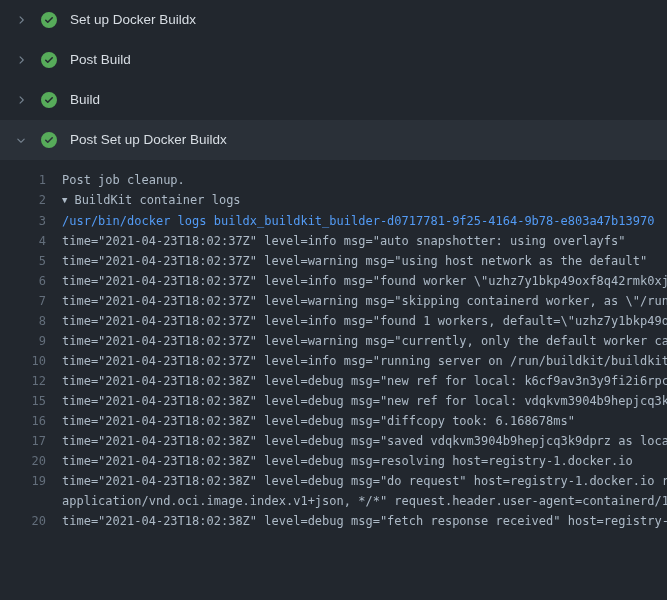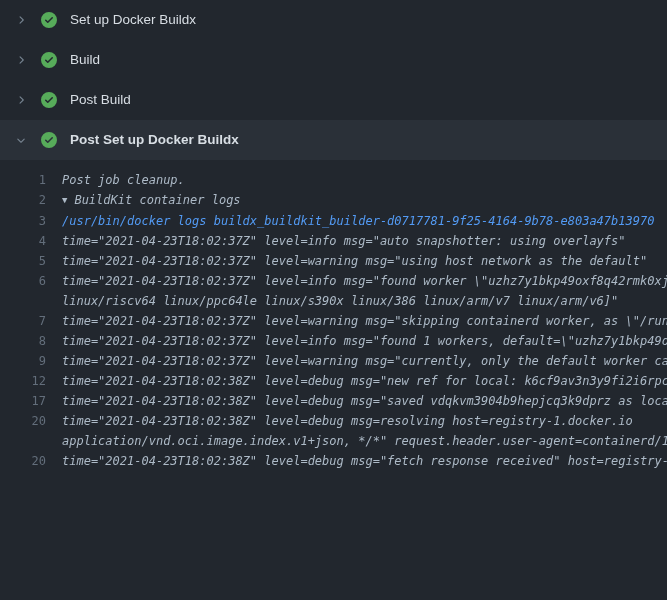--- a/index.html
+++ b/index.html
@@ -17,38 +17,38 @@
   body{
     width:667px;height:600px;overflow:hidden;
     background:var(--bg);
     font-family:"Liberation Sans","DejaVu Sans",sans-serif;
   }
   .section-row{
     display:flex;align-items:center;
     height:40px;padding:0 14px;gap:13px;
     cursor:pointer;color:var(--fg-title);
   }
-  .section-row.expanded{background:var(--header-bg);font-weight:bold;}
+  .section-row.expanded{background:var(--header-bg);}
   .chev{width:14px;height:14px;display:flex;align-items:center;justify-content:center;color:var(--gray);flex-shrink:0;}
   .chev svg{width:12px;height:12px;fill:currentColor;transition:transform .1s;}
   .section-row.expanded .chev svg{transform:rotate(90deg);}
   .check{width:16px;height:16px;display:flex;align-items:center;justify-content:center;color:var(--green);flex-shrink:0;}
   .check svg{width:16px;height:16px;fill:currentColor;}
   .section-title{font-size:13.5px;line-height:1;}
   .log{
     padding:10px 0 0 0;
     font-family:"DejaVu Sans Mono","Liberation Mono",monospace;
     font-size:12px;line-height:20px;color:var(--fg-log);
   }
   .log-line{display:flex;white-space:pre;}
   .log-num{
     width:46px;flex-shrink:0;text-align:right;
     color:var(--fg-num);cursor:pointer;user-select:none;
   }
-  .log-text{padding-left:16px;overflow:hidden;flex:1;font-style:italic;}
+  .log-text{padding-left:16px;overflow:hidden;flex:1;}
   .log-text.cmd{color:var(--blue);}
   .tri{font-size:9px;display:inline-block;margin-right:7px;transform:translateY(-1px);cursor:pointer;}
 </style>
 </head>
 <body>
 
 <div id="app">
   <div class="section-row">
     <span class="chev">
       <svg viewBox="0 0 16 16" aria-hidden="true">
@@ -67,35 +67,35 @@
     <span class="chev">
       <svg viewBox="0 0 16 16" aria-hidden="true">
           <path d="M6.22 3.22a.75.75 0 0 1 1.06 0l4.25 4.25a.75.75 0 0 1 0 1.06l-4.25 4.25a.751.751 0 0 1-1.042-.018.751.751 0 0 1-.018-1.042L9.94 8 6.22 4.28a.75.75 0 0 1 0-1.06Z"></path>
         </svg>
     </span>
     <span class="check">
       <svg viewBox="0 0 16 16" aria-hidden="true">
           <path d="M8 16A8 8 0 1 1 8 0a8 8 0 0 1 0 16Zm3.78-9.72a.751.751 0 0 0-.018-1.042.751.751 0 0 0-1.042-.018L6.75 9.19 5.28 7.72a.751.751 0 0 0-1.042.018.751.751 0 0 0-.018 1.042l2 2a.75.75 0 0 0 1.06 0Z"></path>
         </svg>
     </span>
+    <span class="section-title">Post Build</span>
+  </div>
+
+  <div class="section-row">
+    <span class="chev">
+      <svg viewBox="0 0 16 16" aria-hidden="true">
+          <path d="M6.22 3.22a.75.75 0 0 1 1.06 0l4.25 4.25a.75.75 0 0 1 0 1.06l-4.25 4.25a.751.751 0 0 1-1.042-.018.751.751 0 0 1-.018-1.042L9.94 8 6.22 4.28a.75.75 0 0 1 0-1.06Z"></path>
+        </svg>
+    </span>
+    <span class="check">
+      <svg viewBox="0 0 16 16" aria-hidden="true">
+          <path d="M8 16A8 8 0 1 1 8 0a8 8 0 0 1 0 16Zm3.78-9.72a.751.751 0 0 0-.018-1.042.751.751 0 0 0-1.042-.018L6.75 9.19 5.28 7.72a.751.751 0 0 0-1.042.018.751.751 0 0 0-.018 1.042l2 2a.75.75 0 0 0 1.06 0Z"></path>
+        </svg>
+    </span>
     <span class="section-title">Build</span>
-  </div>
-
-  <div class="section-row">
-    <span class="chev">
-      <svg viewBox="0 0 16 16" aria-hidden="true">
-          <path d="M6.22 3.22a.75.75 0 0 1 1.06 0l4.25 4.25a.75.75 0 0 1 0 1.06l-4.25 4.25a.751.751 0 0 1-1.042-.018.751.751 0 0 1-.018-1.042L9.94 8 6.22 4.28a.75.75 0 0 1 0-1.06Z"></path>
-        </svg>
-    </span>
-    <span class="check">
-      <svg viewBox="0 0 16 16" aria-hidden="true">
-          <path d="M8 16A8 8 0 1 1 8 0a8 8 0 0 1 0 16Zm3.78-9.72a.751.751 0 0 0-.018-1.042.751.751 0 0 0-1.042-.018L6.75 9.19 5.28 7.72a.751.751 0 0 0-1.042.018.751.751 0 0 0-.018 1.042l2 2a.75.75 0 0 0 1.06 0Z"></path>
-        </svg>
-    </span>
-    <span class="section-title">Post Build</span>
   </div>
 
   <div class="section-row expanded">
     <span class="chev">
       <svg viewBox="0 0 16 16" aria-hidden="true">
           <path d="M6.22 3.22a.75.75 0 0 1 1.06 0l4.25 4.25a.75.75 0 0 1 0 1.06l-4.25 4.25a.751.751 0 0 1-1.042-.018.751.751 0 0 1-.018-1.042L9.94 8 6.22 4.28a.75.75 0 0 1 0-1.06Z"></path>
         </svg>
     </span>
     <span class="check">
       <svg viewBox="0 0 16 16" aria-hidden="true">
@@ -128,61 +128,73 @@
   <div class="log-line">
     <span class="log-num">5</span>
     <span class="log-text">time="2021-04-23T18:02:37Z" level=warning msg="using host network as the default"</span>
   </div>
 
   <div class="log-line">
     <span class="log-num">6</span>
     <span class="log-text">time="2021-04-23T18:02:37Z" level=info msg="found worker \"uzhz7y1bkp49oxf8q42rmk0xj</span>
   </div>
 
-  <div class="log-line">
-    <span class="log-num"></span>
-    <span class="log-text">linux/riscv64 linux/ppc64le linux/s390x linux/386 linux/arm/v7 linux/arm/v6]"</span>
-  </div>
 
   <div class="log-line">
     <span class="log-num">7</span>
     <span class="log-text">time="2021-04-23T18:02:37Z" level=warning msg="skipping containerd worker, as \"/run</span>
   </div>
 
   <div class="log-line">
     <span class="log-num">8</span>
     <span class="log-text">time="2021-04-23T18:02:37Z" level=info msg="found 1 workers, default=\"uzhz7y1bkp49o</span>
   </div>
 
   <div class="log-line">
     <span class="log-num">9</span>
     <span class="log-text">time="2021-04-23T18:02:37Z" level=warning msg="currently, only the default worker ca</span>
   </div>
 
+  <div class="log-line">
+    <span class="log-num">10</span>
+    <span class="log-text">time="2021-04-23T18:02:37Z" level=info msg="running server on /run/buildkit/buildkit</span>
+  </div>
 
 
   <div class="log-line">
     <span class="log-num">12</span>
     <span class="log-text">time="2021-04-23T18:02:38Z" level=debug msg="new ref for local: k6cf9av3n3y9fi2i6rpc</span>
   </div>
 
 
 
-
+  <div class="log-line">
+    <span class="log-num">15</span>
+    <span class="log-text">time="2021-04-23T18:02:38Z" level=debug msg="new ref for local: vdqkvm3904b9hepjcq3k</span>
+  </div>
+
+  <div class="log-line">
+    <span class="log-num">16</span>
+    <span class="log-text">time="2021-04-23T18:02:38Z" level=debug msg="diffcopy took: 6.168678ms"</span>
+  </div>
 
   <div class="log-line">
     <span class="log-num">17</span>
     <span class="log-text">time="2021-04-23T18:02:38Z" level=debug msg="saved vdqkvm3904b9hepjcq3k9dprz as loca</span>
   </div>
 
   <div class="log-line">
     <span class="log-num">20</span>
     <span class="log-text">time="2021-04-23T18:02:38Z" level=debug msg=resolving host=registry-1.docker.io</span>
   </div>
 
+  <div class="log-line">
+    <span class="log-num">19</span>
+    <span class="log-text">time="2021-04-23T18:02:38Z" level=debug msg="do request" host=registry-1.docker.io r</span>
+  </div>
 
   <div class="log-line">
     <span class="log-num"></span>
     <span class="log-text">application/vnd.oci.image.index.v1+json, */*" request.header.user-agent=containerd/1.4</span>
   </div>
 
   <div class="log-line">
     <span class="log-num">20</span>
     <span class="log-text">time="2021-04-23T18:02:38Z" level=debug msg="fetch response received" host=registry-</span>
   </div>

